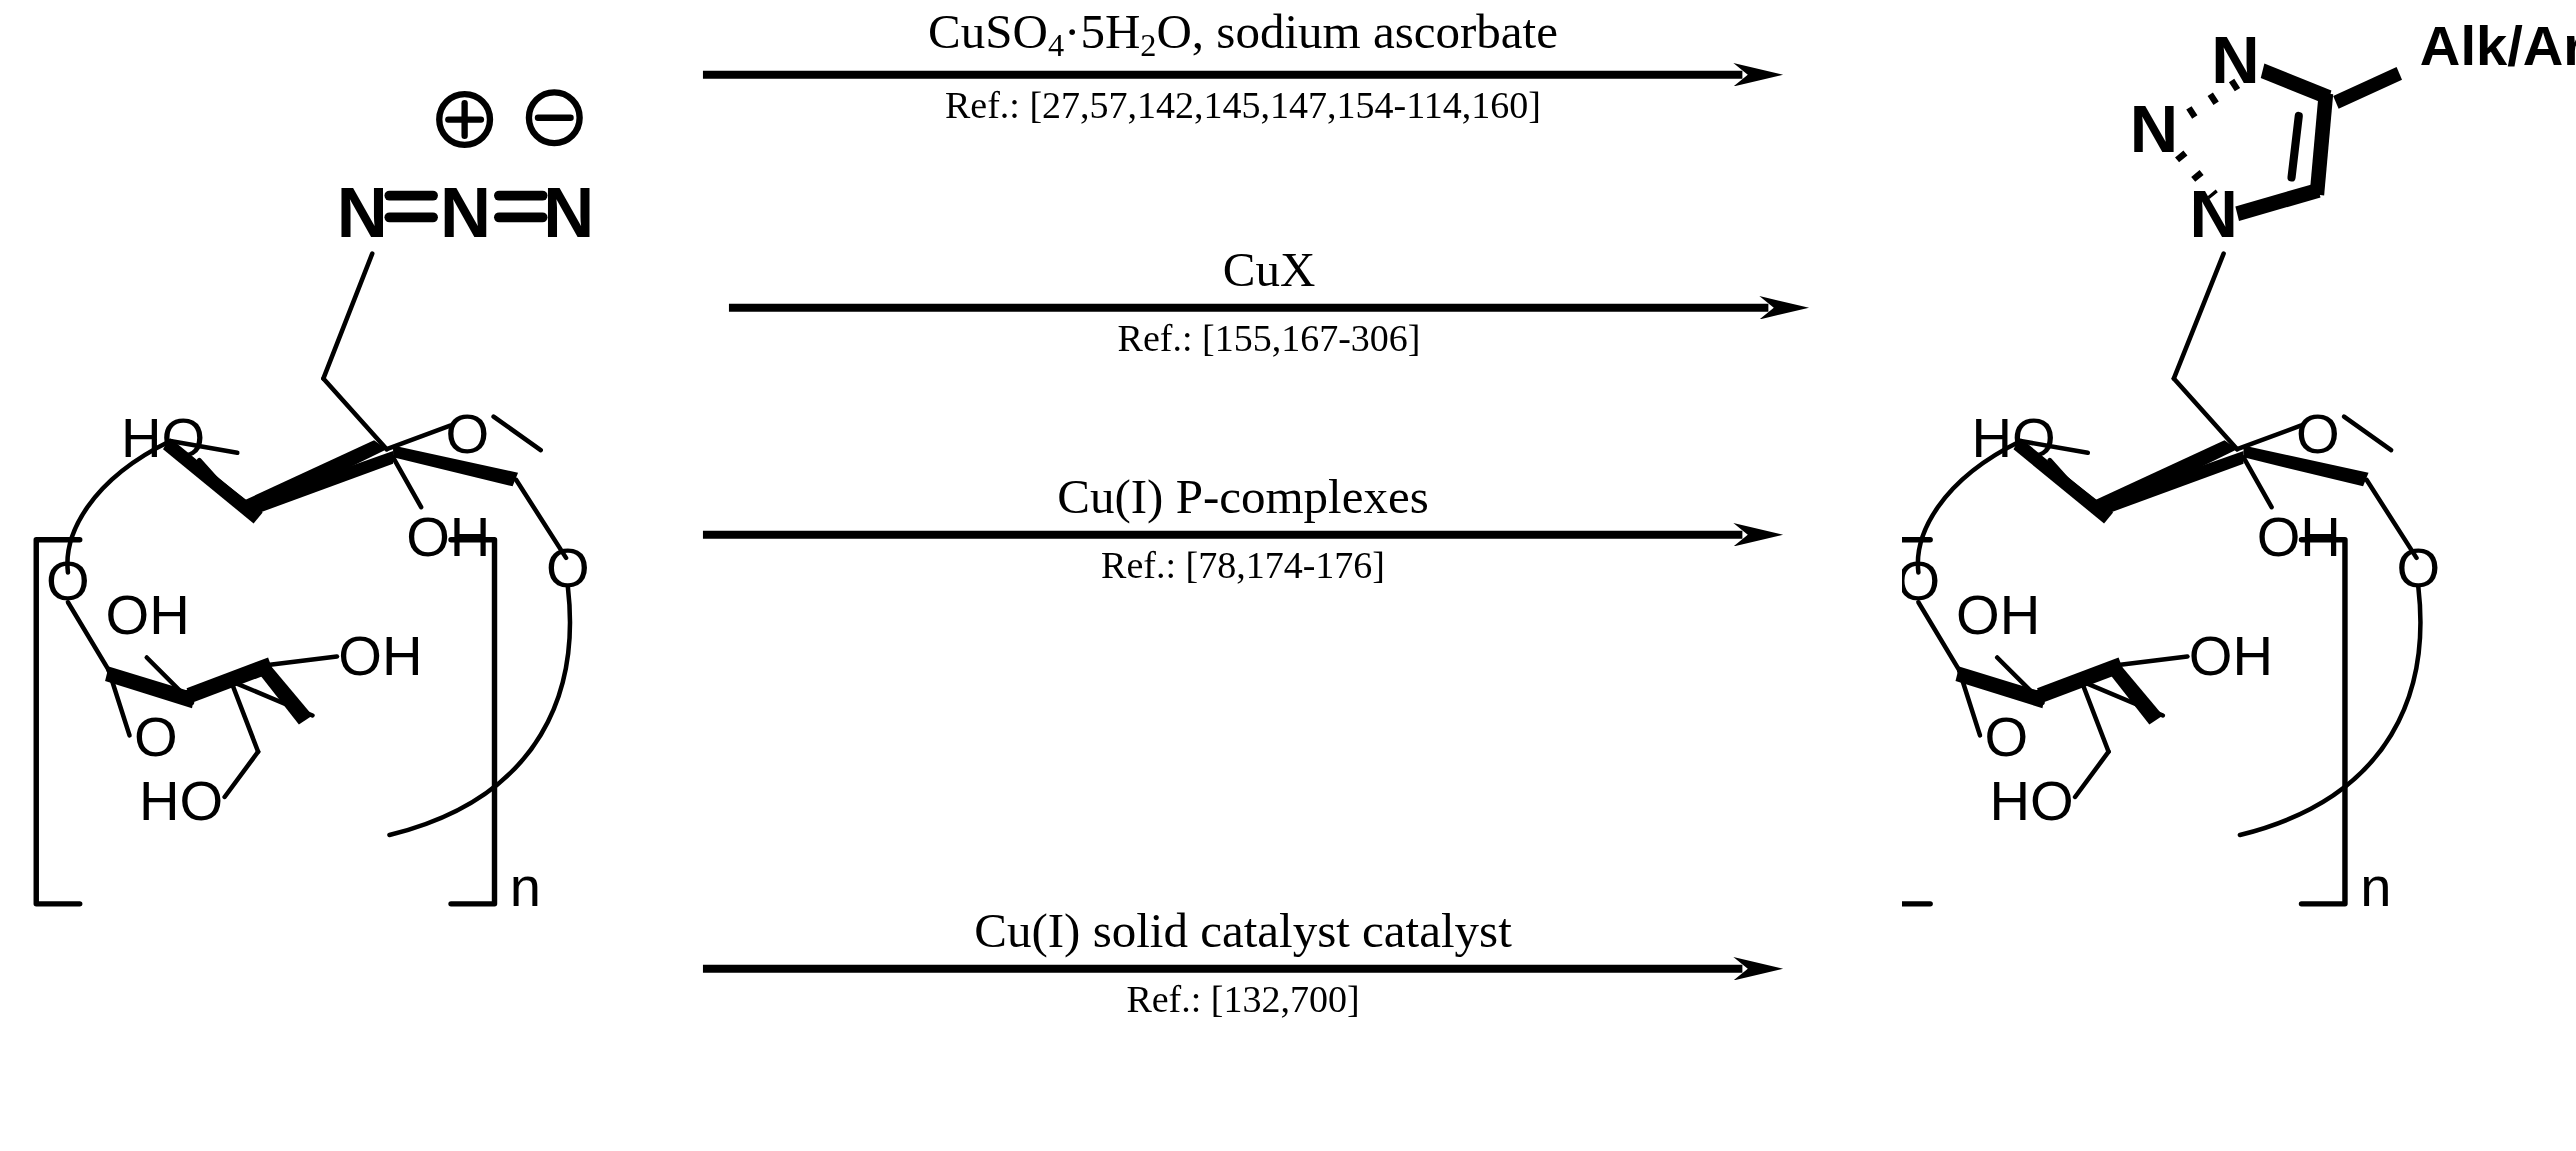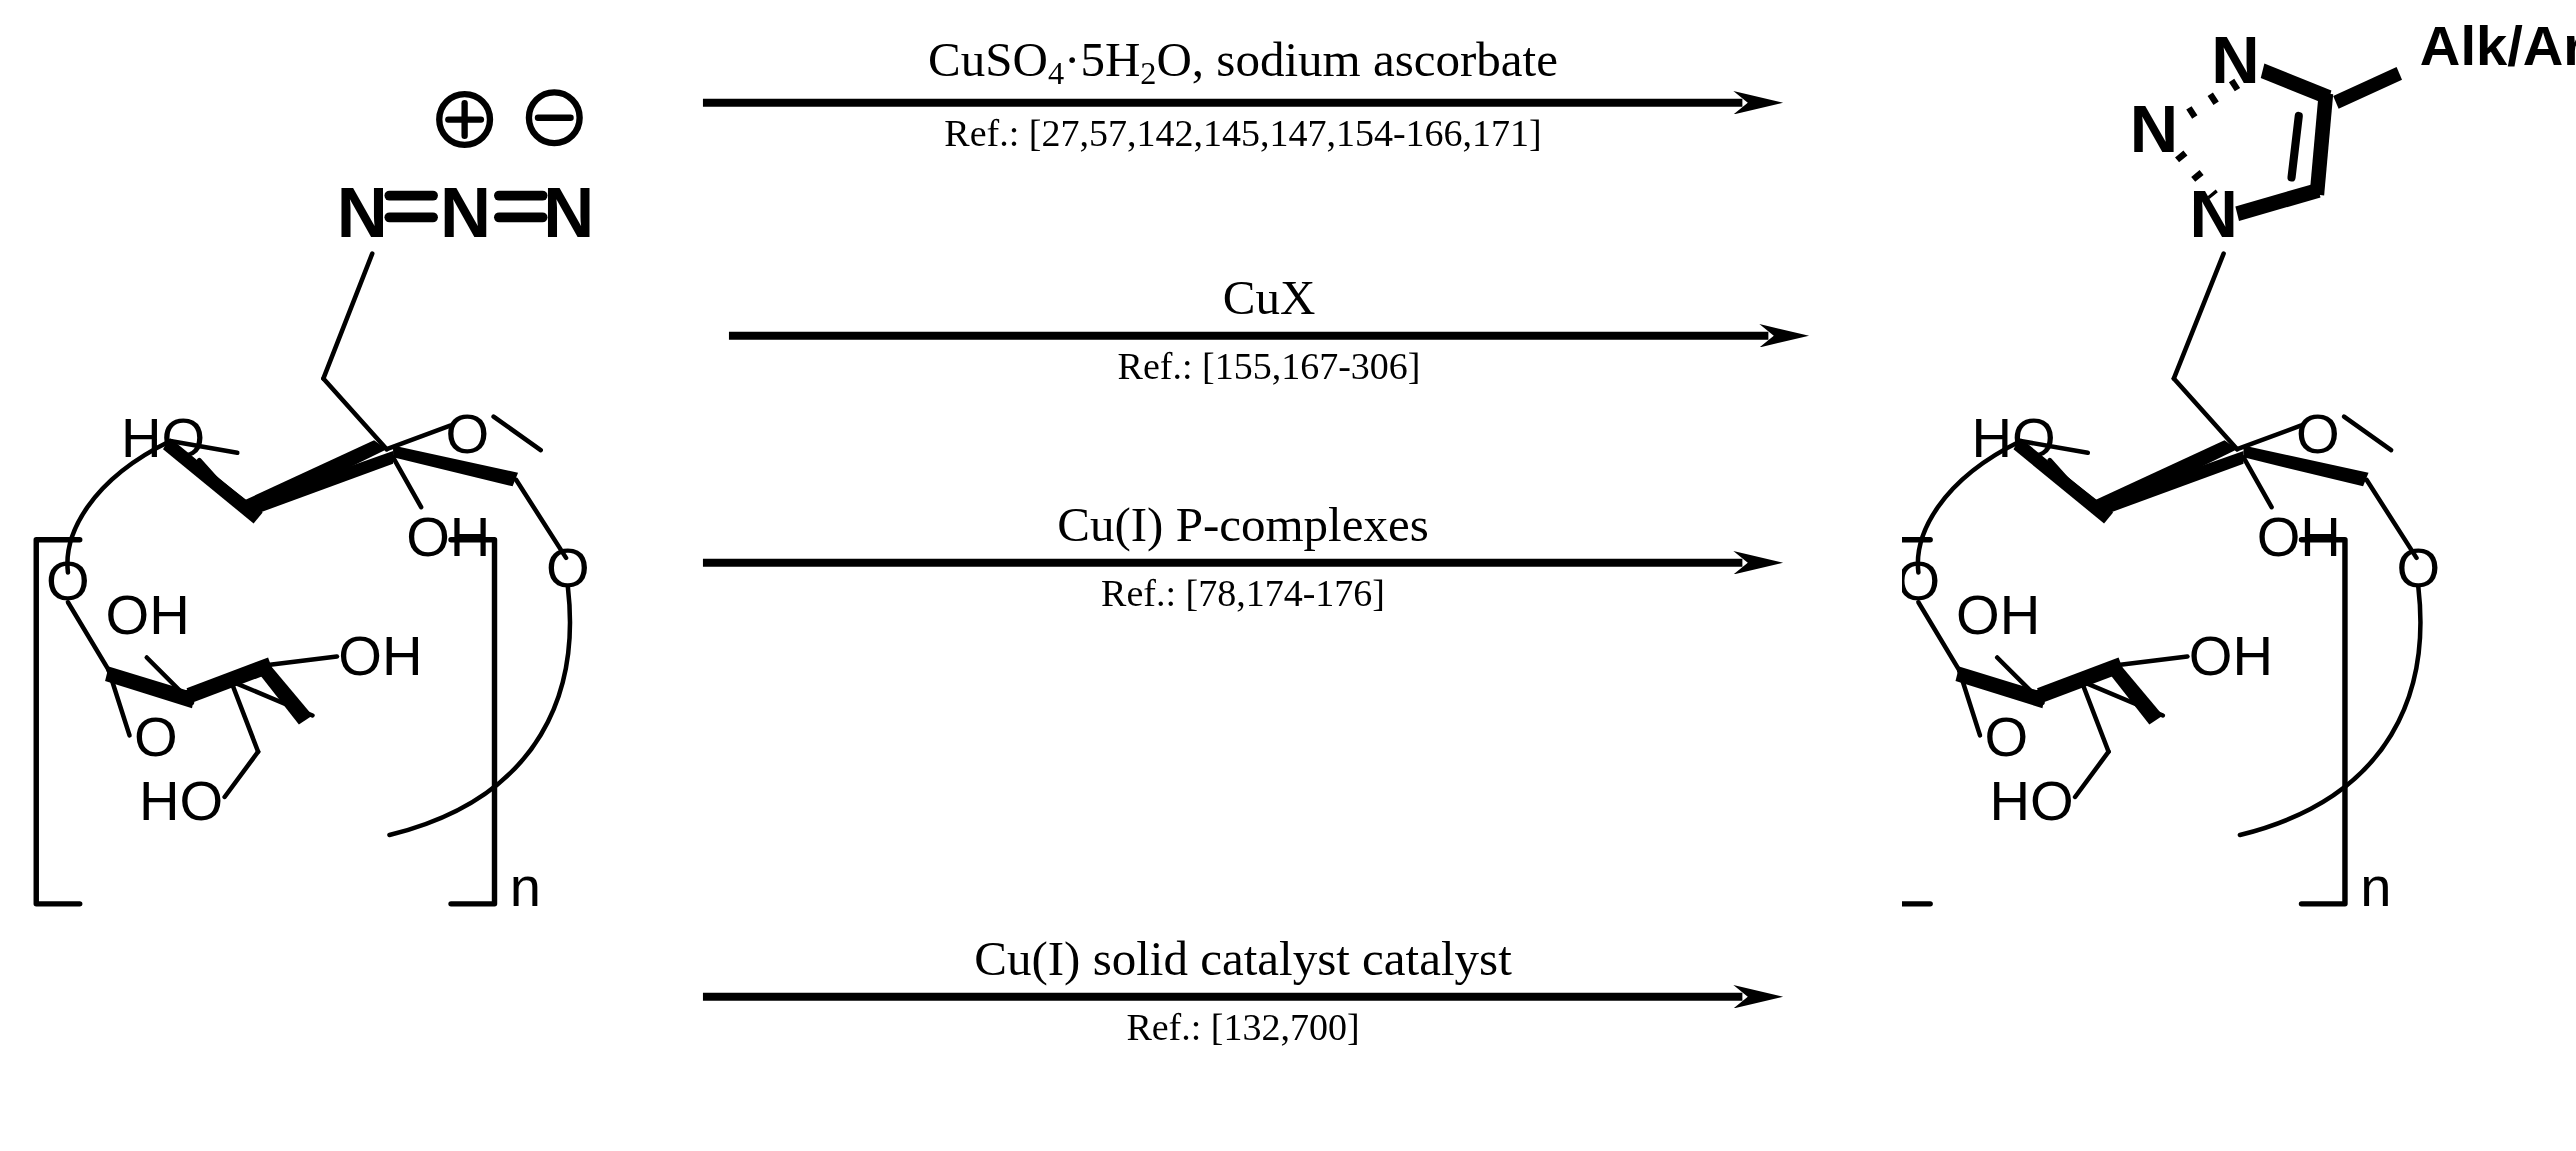--- a/index.html
+++ b/index.html
@@ -15,21 +15,20 @@
     width: 2576px;
     height: 1151px;
     background: #ffffff;
     overflow: hidden;
   }
   .struct-svg, .arrow-svg {
     display: block;
   }
   .reagent-block {
     position: absolute;
-    margin-top: 28px;
   }
   .reagent-top {
     font-family: "Liberation Serif", serif;
     font-size: 49px;
     color: #000;
     text-align: center;
     line-height: 1.04;
     white-space: nowrap;
   }
   .reagent-top sub {
@@ -165,21 +164,21 @@
   <div class="reagent-block" style="left:702px; top:7.2px; width:1082px;">
     <div class="reagent-top">
       <span>CuSO<sub>4</sub>·5H<sub>2</sub>O, sodium ascorbate</span>
     </div>
     <div class="arrow-wrap">
       <svg class="arrow-svg" width="1082" height="23.5" viewBox="0 0 1195 26">
         <line x1="0" y1="13" x2="1150" y2="13" stroke="#000" stroke-width="9"></line>
         <path d="M 1140 0 L 1195 13 L 1140 26 L 1156 13 Z" fill="#000"></path>
       </svg>
     </div>
-    <div class="reagent-ref">Ref.: [27,57,142,145,147,154-166,171]</div>
+    <div class="reagent-ref">Ref.: [27,57,142,145,147,154-114,160]</div>
   </div>
 
   <div class="reagent-block" style="left:728px; top:245px; width:1082px;">
     <div class="reagent-top">CuX</div>
     <div class="arrow-wrap">
       <svg class="arrow-svg" width="1082" height="23.5" viewBox="0 0 1195 26">
         <line x1="0" y1="13" x2="1150" y2="13" stroke="#000" stroke-width="9"></line>
         <path d="M 1140 0 L 1195 13 L 1140 26 L 1156 13 Z" fill="#000"></path>
       </svg>
     </div>

